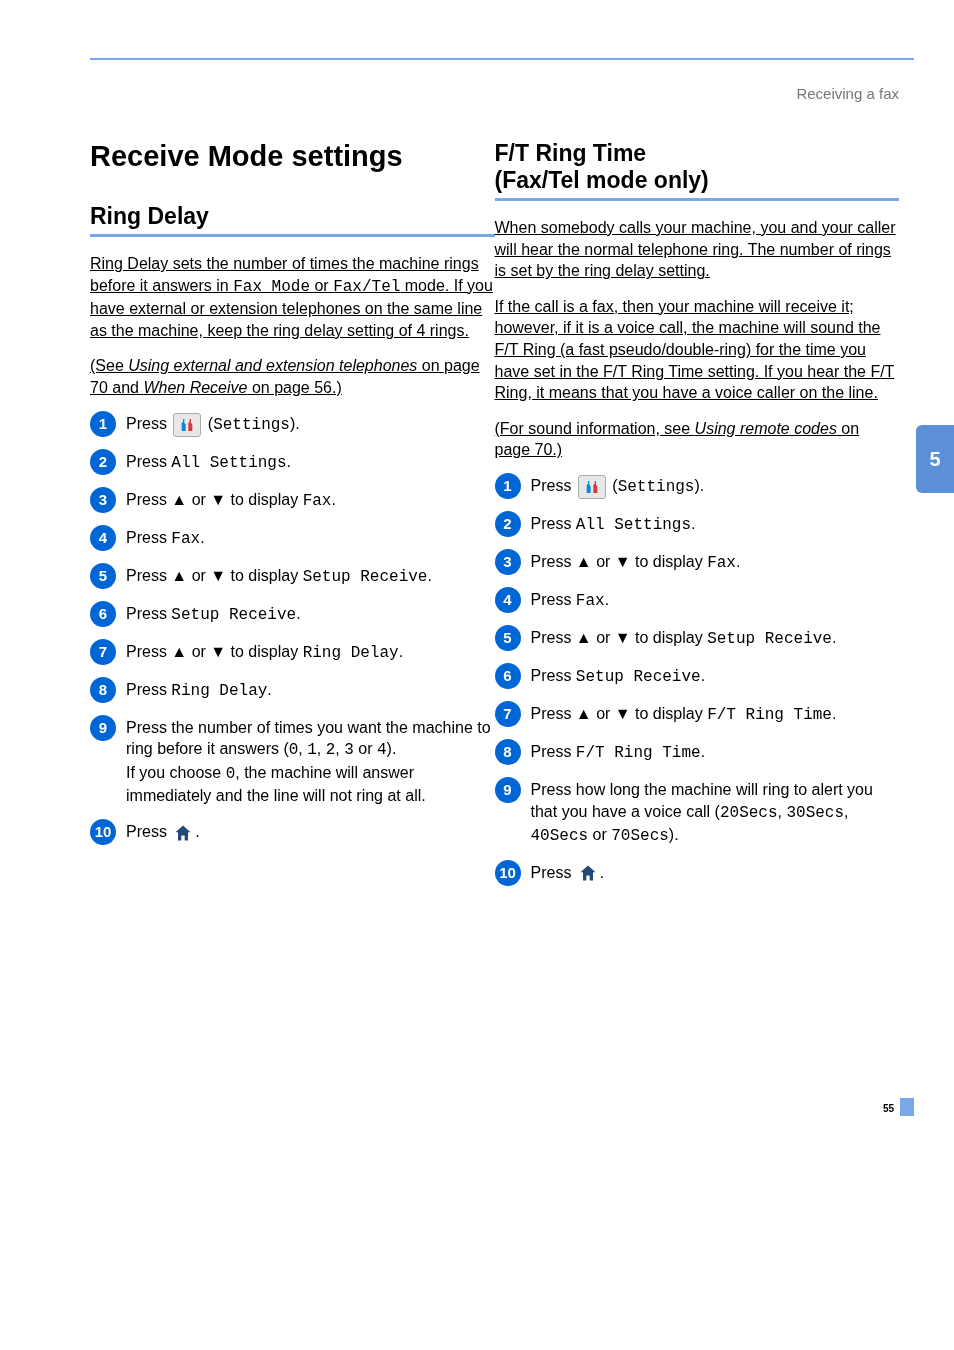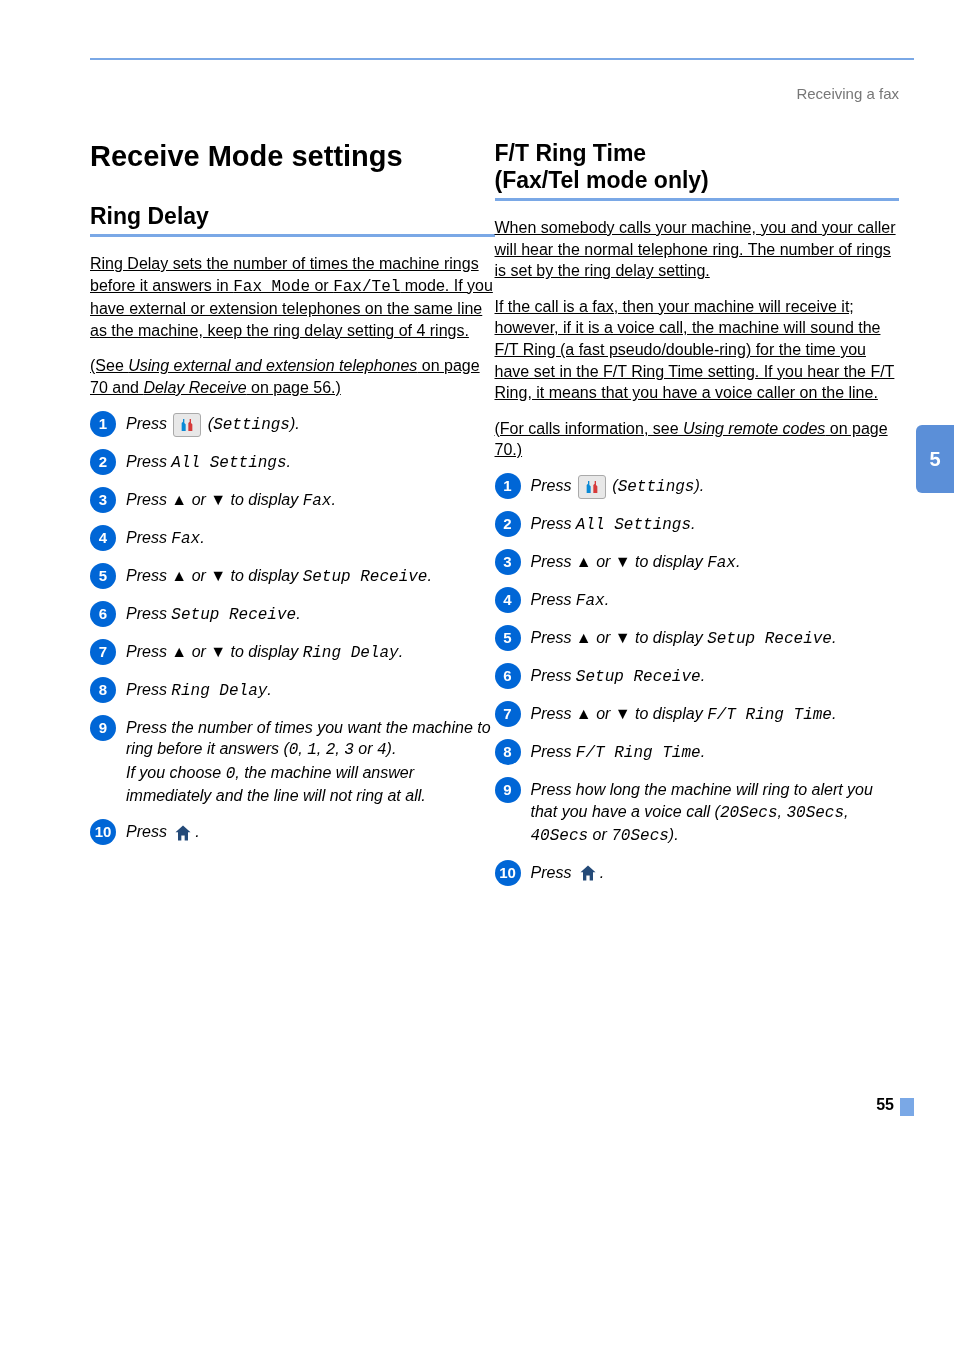--- a/index.html
+++ b/index.html
@@ -77,21 +77,20 @@
     font-size: 15px;
     display: flex;
     align-items: center;
     justify-content: center;
     margin-top: -2px;
   }
   .step-text {
     font-size: 16px;
     line-height: 1.35;
     flex: 1 1 auto;
-    font-style: italic;
   }
   .icon-box {
     display: inline-flex;
     vertical-align: middle;
     width: 28px;
     height: 24px;
     background: #e8e8e8;
     border: 1px solid #aaa;
     border-radius: 3px;
     align-items: center;
@@ -121,21 +120,21 @@
     font-size: 20px;
     font-weight: bold;
     display: flex;
     align-items: center;
     justify-content: center;
   }
   .page-num {
     position: absolute;
     bottom: 48px;
     right: 60px;
-    font-size: 16px;
+    font-size: 10px;
     font-weight: bold;
     text-align: center;
   }
   .page-num-bar {
     position: absolute;
     bottom: 46px;
     right: 40px;
     width: 14px;
     height: 18px;
     background: #7aa8e6;
@@ -153,21 +152,21 @@
     <div class="col">
       <h1 class="title">Receive Mode settings</h1>
       <h2 class="subtitle">Ring Delay</h2>
       <div class="sub-rule"></div>
 
       <p class="body">
         <span>Ring Delay sets the number of times the machine rings before it answers in </span><span class="mono">Fax Mode</span><span> or </span><span class="mono">Fax/Tel</span><span> mode. If you have external or extension telephones on the same line as the machine, keep the ring delay setting of 4 rings.</span>
       </p>
 
       <p class="body">
-        <span>(See </span><span class="italic">Using external and extension telephones</span><span> on page 70 and </span><span class="italic">Delay Receive</span><span> on page 56.)</span>
+        <span>(See </span><span class="italic">Using external and extension telephones</span><span> on page 70 and </span><span class="italic">When Receive</span><span> on page 56.)</span>
       </p>
 
       <ol class="steps">
         <li class="step">
           <div class="bullet">1</div>
           <div class="step-text">
             <span>Press </span><span class="icon-box">
                 <svg viewBox="0 0 24 24">
                   <path fill="#0a8ad6" d="M6 3v4l-2 2v12h6V11l-2-2V3z"></path>
                   <path fill="#d63a3a" d="M16 3v4l-2 2v12h6V11l-2-2V3z"></path>
@@ -240,21 +239,21 @@
     <div class="col">
       <h2 class="subtitle">
         <span>F/T Ring Time</span><br>
         <span>(Fax/Tel mode only)</span>
       </h2>
       <div class="sub-rule"></div>
 
       <p class="body">When somebody calls your machine, you and your caller will hear the normal telephone ring. The number of rings is set by the ring delay setting.</p>
       <p class="body">If the call is a fax, then your machine will receive it; however, if it is a voice call, the machine will sound the F/T Ring (a fast pseudo/double-ring) for the time you have set in the F/T Ring Time setting. If you hear the F/T Ring, it means that you have a voice caller on the line.</p>
       <p class="body">
-        <span>(For calls information, see </span><span class="italic">Using remote codes</span><span> on page 70.)</span>
+        <span>(For sound information, see </span><span class="italic">Using remote codes</span><span> on page 70.)</span>
       </p>
 
       <ol class="steps">
         <li class="step">
           <div class="bullet">1</div>
           <div class="step-text">
             <span>Press </span><span class="icon-box">
                 <svg viewBox="0 0 24 24">
                   <path fill="#0a8ad6" d="M6 3v4l-2 2v12h6V11l-2-2V3z"></path>
                   <path fill="#d63a3a" d="M16 3v4l-2 2v12h6V11l-2-2V3z"></path>

